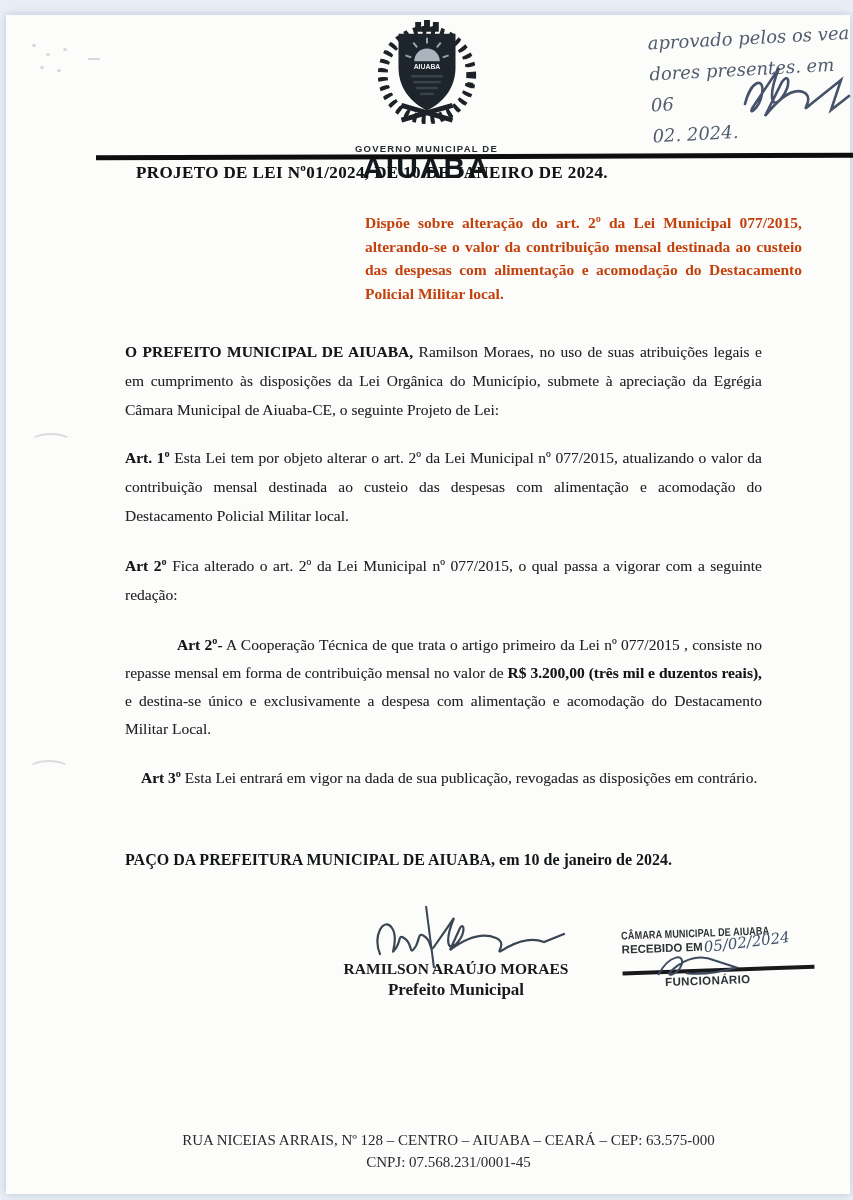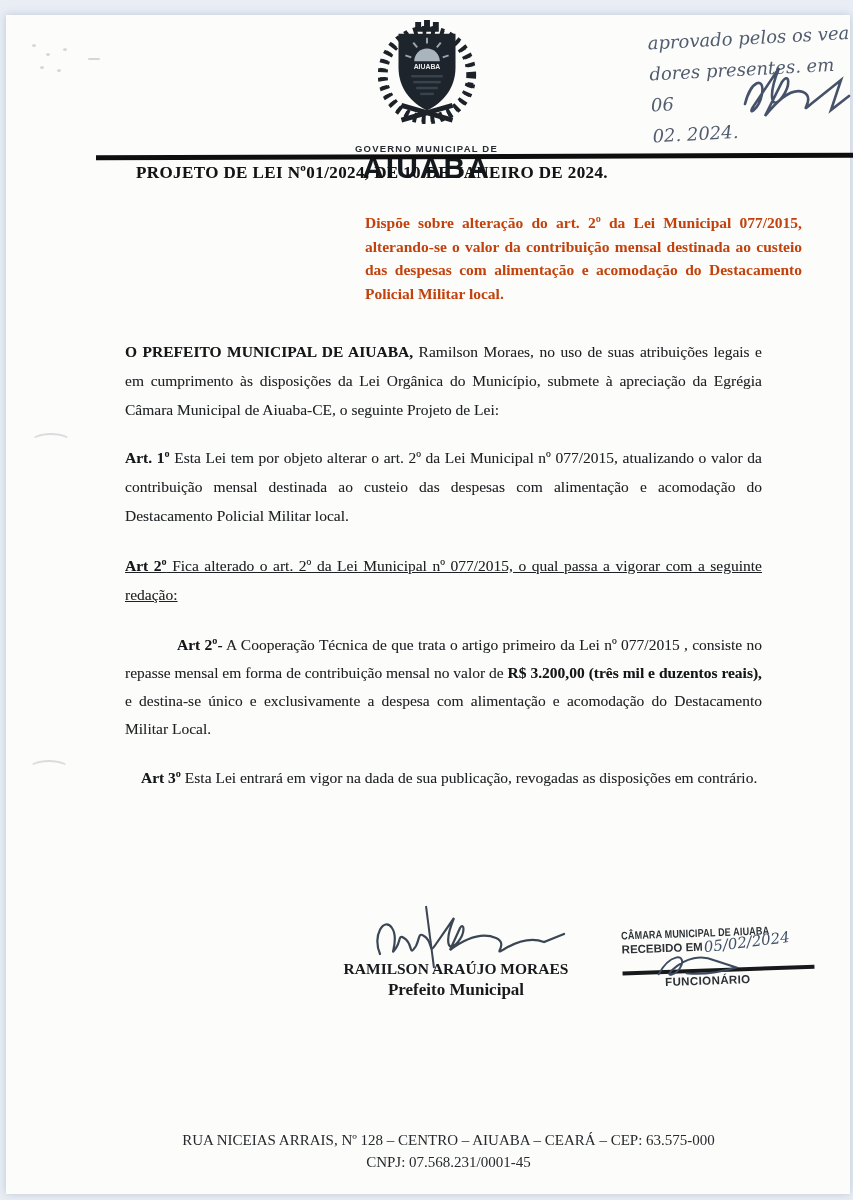--- a/index.html
+++ b/index.html
@@ -113,26 +113,27 @@
 
   <div class="rule"></div>
   <div class="title txt">PROJETO DE LEI Nº01/2024, DE 10 DE JANEIRO DE 2024.</div>
 
   <p class="ementa">Dispõe sobre alteração do art. 2º da Lei Municipal 077/2015, alterando-se o valor da contribuição mensal destinada ao custeio das despesas com alimentação e acomodação do Destacamento Policial Militar local.</p>
 
   <p class="para txt" style="top:337px;"><b>O PREFEITO MUNICIPAL DE AIUABA,</b><span> Ramilson Moraes, no uso de suas atribuições legais e em cumprimento às disposições da Lei Orgânica do Município, submete à apreciação da Egrégia Câmara Municipal de Aiuaba-CE, o seguinte Projeto de Lei:</span></p>
 
   <p class="para txt" style="top:443px;"><b>Art. 1º</b><span> Esta Lei tem por objeto alterar o art. 2º da Lei Municipal nº 077/2015, atualizando o valor da contribuição mensal destinada ao custeio das despesas com alimentação e acomodação do Destacamento Policial Militar local.</span></p>
 
-  <p class="para txt" style="top:551px;text-decoration:underline;"><b>Art 2º</b><span> Fica alterado o art. 2º da Lei Municipal nº 077/2015, o qual passa a vigorar com a seguinte redação:</span></p>
+  <p class="para txt" style="top:551px;"><b>Art 2º</b><span> Fica alterado o art. 2º da Lei Municipal nº 077/2015, o qual passa a vigorar com a seguinte redação:</span></p>
 
   <p class="para quote txt" style="top:631px;"><b>Art 2º-</b><span> A Cooperação Técnica de que trata o artigo primeiro da Lei nº 077/2015 , consiste no repasse mensal em forma de contribuição mensal no valor de </span><b>R$ 3.200,00 (três mil e duzentos reais),</b><span> e destina-se único e exclusivamente a despesa com alimentação e acomodação do Destacamento Militar Local.</span></p>
 
   <p class="para txt" style="top:763px;margin-left:16px;"><b>Art 3º</b><span> Esta Lei entrará em vigor na dada de sua publicação, revogadas as disposições em contrário.</span></p>
 
+  <p class="paco">PAÇO DA PREFEITURA MUNICIPAL DE AIUABA, em 10 de janeiro de 2024.</p>
 
   <svg class="sig-scrawl" width="205" height="70" viewBox="0 0 205 70">
     <path d="M12 54 C4 36 16 16 24 28 C32 40 20 60 28 48 C33 41 30 34 36 38 C46 44 40 58 48 46 C52 38 50 32 56 36 C66 42 60 56 68 44 L86 18 C76 42 80 54 90 42 C98 32 96 22 92 28 L82 50 C98 38 114 32 128 38 C142 44 122 58 138 48 C152 40 166 38 176 42 L196 34" fill="none" stroke="#3b4654" stroke-width="2.2" stroke-linecap="round"></path>
     <path d="M58 6 L66 68" fill="none" stroke="#3b4654" stroke-width="2"></path>
   </svg>
   <div class="sig-block">
     <div class="sig-name">RAMILSON ARAÚJO MORAES</div>
     <div class="sig-role">Prefeito Municipal</div>
   </div>
 

